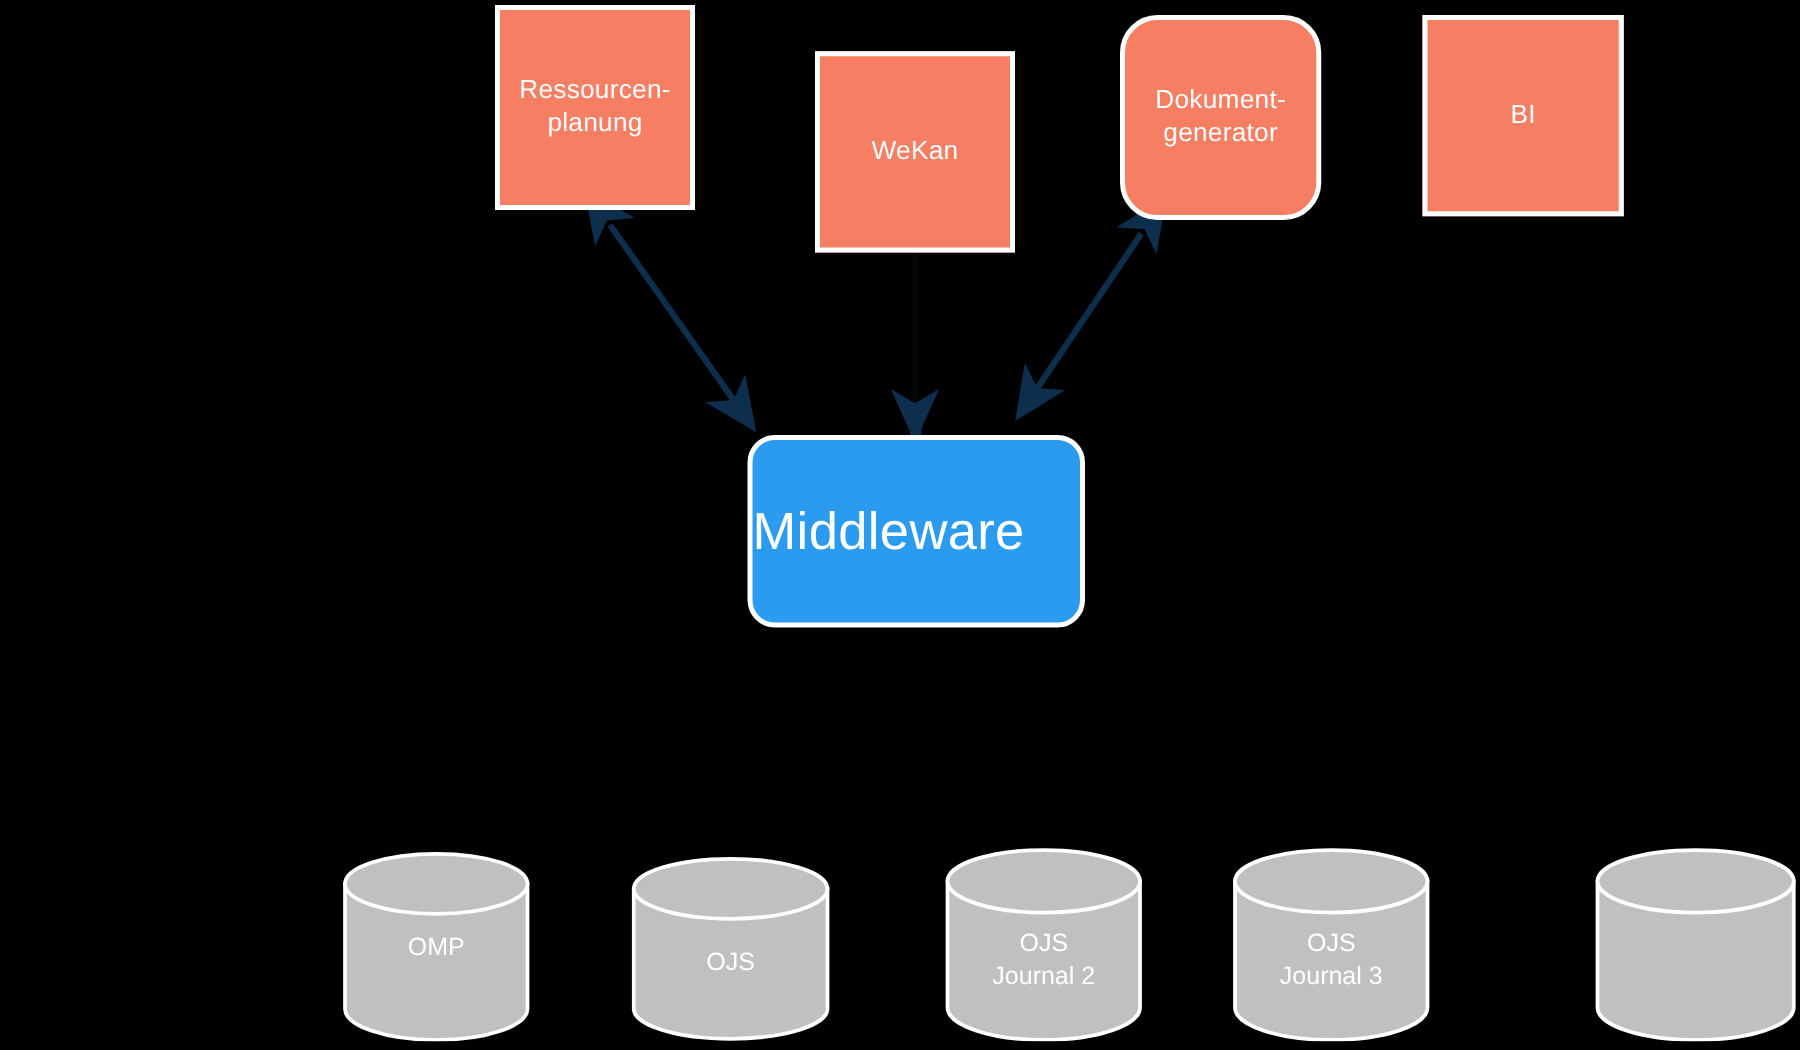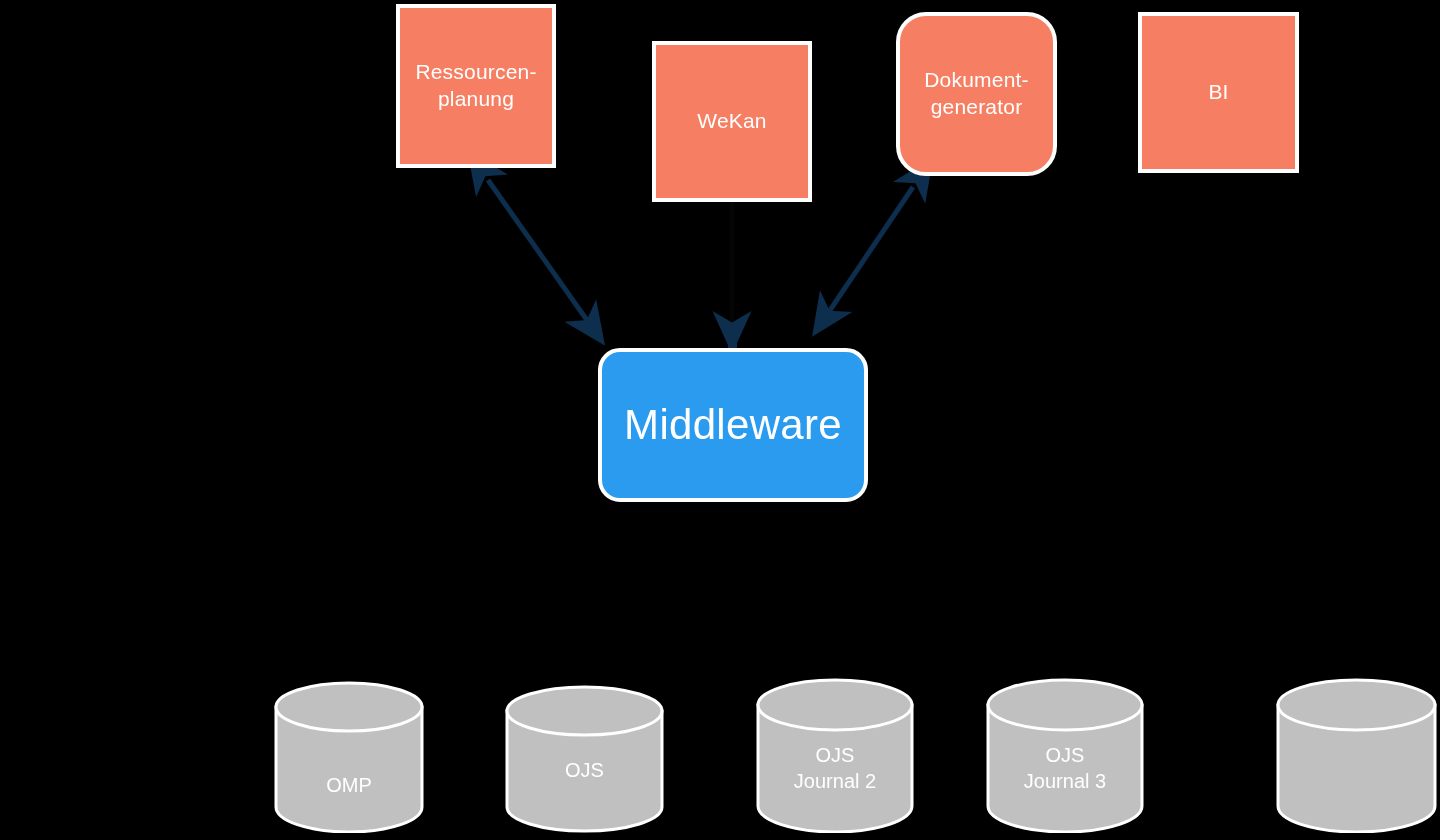--- a/index.html
+++ b/index.html
@@ -36,21 +36,20 @@
 
   
   .middleware-box {
     position: absolute;
     background: #2A9BEF;
     border: 4px solid #FFFFFF;
     border-radius: 22px;
     box-sizing: border-box;
     display: flex;
     align-items: center;
-    justify-content: center;
     color: #FFFFFF;
     font-size: 42px;
     letter-spacing: 0.3px;
   }
 
   
   .cylinder {
     position: absolute;
   }
   .cyl-svg {
@@ -125,21 +124,21 @@
   <div class="middleware-box" style="left:598px; top:348px; width:270px; height:154px;">
     <span>Middleware</span>
   </div>
 
 
   <div class="cylinder" style="left:273px; top:681px; width:152px; height:152px;">
     <svg class="cyl-svg" width="152" height="152" viewBox="0 0 152 152">
       <path d="M3,26 L3,126 A 73,25 0 0 0 149,126 L149,26 Z" fill="#C0C0C0" stroke="#FFFFFF" stroke-width="3"></path>
       <ellipse cx="76" cy="26" rx="73" ry="24" fill="#C0C0C0" stroke="#FFFFFF" stroke-width="3"></ellipse>
     </svg>
-    <div class="cyl-label" style="top:91px;">OMP</div>
+    <div class="cyl-label" style="top:64px;">OMP</div>
   </div>
 
   <div class="cylinder" style="left:504px; top:685px; width:161px; height:148px;">
     <svg class="cyl-svg" width="161" height="148" viewBox="0 0 161 148">
       <path d="M3,26 L3,122 A 77.5,24 0 0 0 158,122 L158,26 Z" fill="#C0C0C0" stroke="#FFFFFF" stroke-width="3"></path>
       <ellipse cx="80.5" cy="26" rx="77.5" ry="24" fill="#C0C0C0" stroke="#FFFFFF" stroke-width="3"></ellipse>
     </svg>
     <div class="cyl-label" style="top:72px;">OJS</div>
   </div>
 

